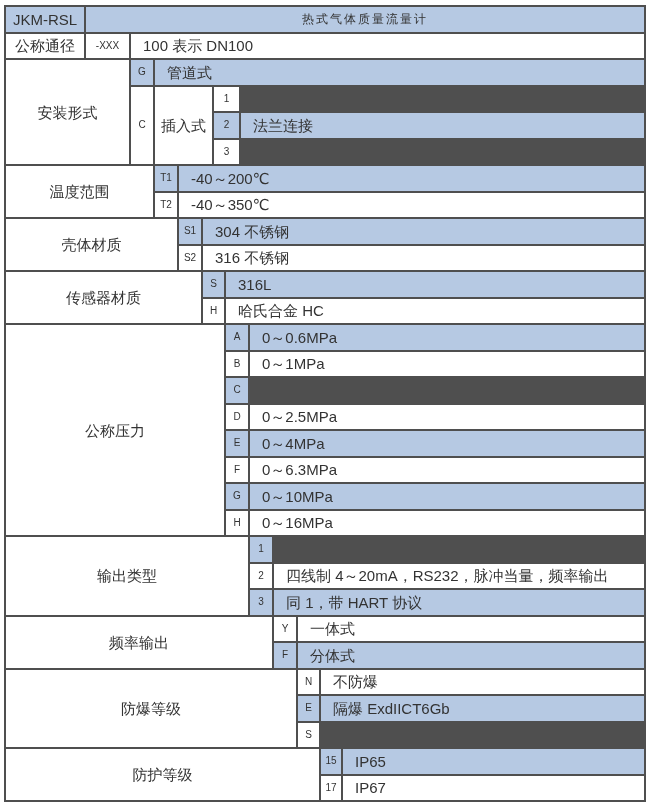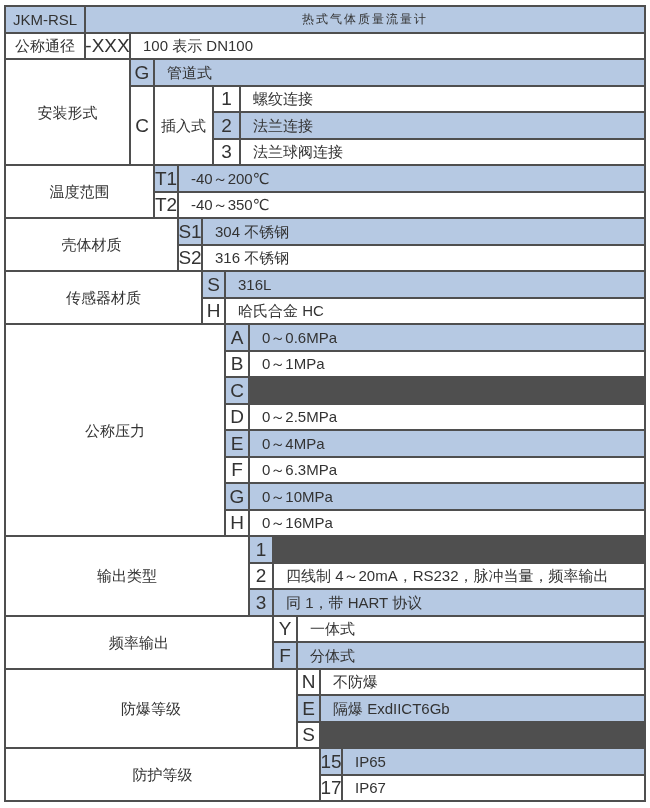--- a/index.html
+++ b/index.html
@@ -39,21 +39,21 @@
     line-height: 1;
     white-space: nowrap;
     overflow: hidden;
     color: var(--text, #333333);
   }
   .cell.blue { background: var(--row-fill-blue, #b6c9e3); }
   .cell.d {
     justify-content: flex-start;
     padding-left: 12px;
   }
-  .cell.code { font-size: 19px; }
+  .cell.code { font-size: 10px; }
   .cell.title {
     font-size: 12px;
     letter-spacing: 2px;
   }
   .cell.model { font-size: 15px; }
 </style>
 </head>
 <body>
 
 <div class="page">
@@ -65,25 +65,23 @@
     <div class="cell" style="grid-area:2/1/3/2">公称通径</div>
     <div class="cell code" style="grid-area:2/2/3/3">-XXX</div>
     <div class="cell d" style="grid-area:2/3/3/15">100 表示 DN100</div>
 
     <div class="cell" style="grid-area:3/1/7/3">安装形式</div>
     <div class="cell code blue" style="grid-area:3/3/4/4">G</div>
     <div class="cell d blue" style="grid-area:3/4/4/15">管道式</div>
     <div class="cell code" style="grid-area:4/3/7/4">C</div>
     <div class="cell" style="grid-area:4/4/7/7">插入式</div>
     <div class="cell code" style="grid-area:4/7/5/9">1</div>
-    <div class="cell d" style="grid-area:4/9/5/15">螺纹连接</div>
     <div class="cell code blue" style="grid-area:5/7/6/9">2</div>
     <div class="cell d blue" style="grid-area:5/9/6/15">法兰连接</div>
     <div class="cell code" style="grid-area:6/7/7/9">3</div>
-    <div class="cell d" style="grid-area:6/9/7/15">法兰球阀连接</div>
 
     <div class="cell" style="grid-area:7/1/9/4">温度范围</div>
     <div class="cell code blue" style="grid-area:7/4/8/5">T1</div>
     <div class="cell d blue" style="grid-area:7/5/8/15">-40～200℃</div>
     <div class="cell code" style="grid-area:8/4/9/5">T2</div>
     <div class="cell d" style="grid-area:8/5/9/15">-40～350℃</div>
 
     <div class="cell" style="grid-area:9/1/11/5">壳体材质</div>
     <div class="cell code blue" style="grid-area:9/5/10/6">S1</div>
     <div class="cell d blue" style="grid-area:9/6/10/15">304 不锈钢</div>

